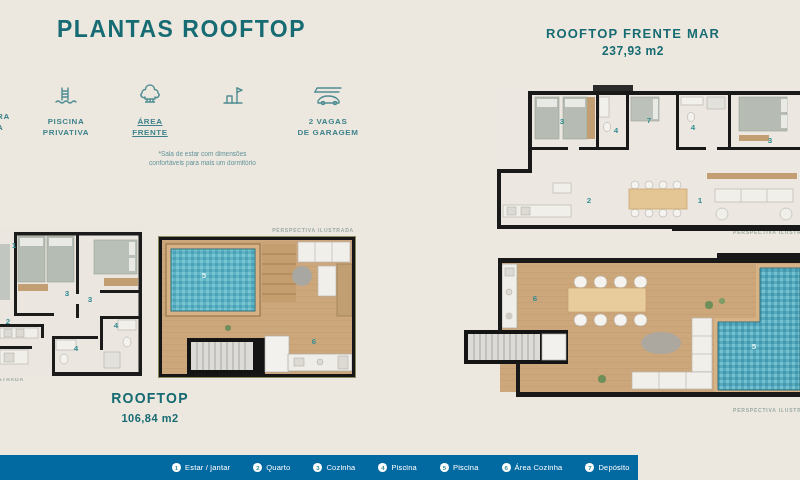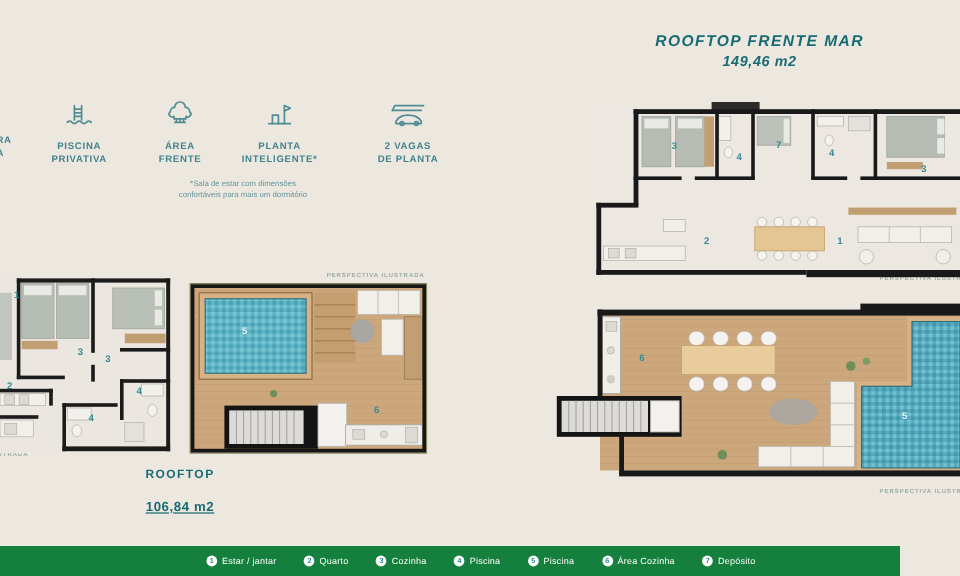--- a/index.html
+++ b/index.html
@@ -11,62 +11,63 @@
   .unit-title .l1{font-size:13px;letter-spacing:1.2px;}
   .unit-title .l2{font-size:12px;margin-top:3px;letter-spacing:.5px;}
   .amenity{width:96px;text-align:center;color:#3E8089;}
   .amenity .ic{height:24px;display:flex;align-items:flex-end;justify-content:center;}
   .amenity .lbl{margin-top:8px;font-size:8px;font-weight:bold;letter-spacing:.6px;line-height:11px;color:#41848D;}
   .cutoff{left:-3px;top:111px;font-size:8px;font-weight:bold;letter-spacing:.6px;color:#41848D;line-height:11px;}
   .footnote{left:90px;top:149px;width:225px;text-align:center;font-size:6.5px;line-height:9px;color:#63949C;}
   .persp{font-size:5px;letter-spacing:.8px;color:#9AABA4;font-weight:bold;white-space:nowrap;}
   .roomnum{position:absolute;width:10px;text-align:center;font-size:8px;font-weight:bold;color:#2F8C92;}
   .roomnum.light{color:#DFF2F2;}
-  .legend-bar{left:0;top:455px;width:750px;height:25px;background:#15803d;}
+  .legend-bar{left:0;top:455px;width:638px;height:25px;background:#0369a1;}
   .legend-row{position:absolute;left:172px;top:0;height:25px;display:flex;align-items:center;gap:23px;}
   .legend-item{display:flex;align-items:center;gap:4px;}
   .legend-item .num{width:9px;height:9px;border-radius:50%;background:#FFFFFF;color:#2E8C92;font-size:6px;font-weight:bold;display:flex;align-items:center;justify-content:center;}
   .legend-item .lab{color:#FFFFFF;font-size:7.5px;letter-spacing:.2px;}
   svg{display:block;}
 </style>
 </head>
 <body>
 
 <div class="stage">
 
-
-  <div class="abs unit-title" style="left:518px;top:26px;width:230px;font-style:italic;">
+  <div class="abs page-title">PLANTAS ROOFTOP</div>
+
+  <div class="abs unit-title" style="left:518px;top:26px;width:230px;">
     <div class="l1">ROOFTOP FRENTE MAR</div>
-    <div class="l2">149,46 m2</div>
+    <div class="l2">237,93 m2</div>
   </div>
 
   <div class="abs unit-title" style="left:70px;top:390px;width:160px;">
-    <div class="l1" style="font-size:10px;">ROOFTOP</div>
-    <div class="l2" style="font-size:11px;margin-top:16px;text-decoration:underline;">106,84 m2</div>
+    <div class="l1" style="font-size:14px;">ROOFTOP</div>
+    <div class="l2" style="font-size:11px;margin-top:6px;">106,84 m2</div>
   </div>
 
   <div class="abs cutoff">
     <div>RA</div>
     <div>A</div>
   </div>
 
   <div class="abs amenity" style="left:18px;top:84px;">
     <div class="ic">
       <svg width="24" height="24" viewBox="0 0 24 24" fill="none" stroke="#4F8C93" stroke-width="1.4" stroke-linecap="round">
         <path d="M8 4 v12 M14 4 v12 M8 7 h6 M8 10 h6 M8 13 h6"></path>
         <path d="M2 18 q2 -2 4 0 q2 2 4 0 q2 -2 4 0 q2 2 4 0 q2 -2 4 0"></path>
       </svg>
     </div>
     <div class="lbl">
       <div>PISCINA</div>
       <div>PRIVATIVA</div>
     </div>
   </div>
 
-  <div class="abs amenity" style="left:102px;top:84px;">
+  <div class="abs amenity" style="left:102px;top:84px;text-decoration:underline;">
     <div class="ic">
       <svg width="24" height="24" viewBox="0 0 24 24" fill="none" stroke="#4F8C93" stroke-width="1.4" stroke-linejoin="round">
         <path d="M7 15 v-2 a1 1 0 0 1 -3 -4 a3.5 3.5 0 0 1 3.5 -3.5 a4.5 4.5 0 0 1 9 0 a3.5 3.5 0 0 1 3.5 3.5 a1 1 0 0 1 -3 4 v2 z"></path>
         <path d="M7 18 h10 M9 15 v3 M12 15 v3 M15 15 v3"></path>
       </svg>
     </div>
     <div class="lbl">
       <div>ÁREA</div>
       <div>FRENTE</div>
     </div>
@@ -74,39 +75,35 @@
 
   <div class="abs amenity" style="left:185px;top:84px;">
     <div class="ic">
       <svg width="24" height="24" viewBox="0 0 24 24" fill="none" stroke="#4F8C93" stroke-width="1.4" stroke-linejoin="round" stroke-linecap="round">
         <path d="M3 19 h18"></path>
         <path d="M16 19 v-15"></path>
         <path d="M16 4 l5 2.2 -5 2.2"></path>
         <path d="M6 19 v-7 h5 v7"></path>
       </svg>
     </div>
-    <div class="lbl">
-      <div>PLANTA</div>
-      <div>INTELIGENTE*</div>
-    </div>
-  </div>
-
-  <div class="abs amenity" style="left:292px;top:84px;">
+  </div>
+
+  <div class="abs amenity" style="left:280px;top:84px;">
     <div class="ic">
       <svg width="30" height="24" viewBox="0 0 30 24" fill="none" stroke="#4F8C93" stroke-width="1.4" stroke-linejoin="round" stroke-linecap="round">
         <path d="M2 8 L4 4 H28"></path>
         <path d="M2 8 H26"></path>
         <path d="M5 17 q3 -5 10 -5 q8 0 11 5 v2 H5 z"></path>
         <circle cx="10" cy="19" r="1.6"></circle>
         <circle cx="22" cy="19" r="1.6"></circle>
       </svg>
     </div>
     <div class="lbl">
       <div>2 VAGAS</div>
-      <div>DE PLANTA</div>
+      <div>DE GARAGEM</div>
     </div>
   </div>
 
   <div class="abs footnote">
     <div>*Sala de estar com dimensões</div>
     <div>confortáveis para mais um dormitório</div>
   </div>
 
   <div class="abs persp" style="left:-58px;top:376px;">PERSPECTIVA ILUSTRADA</div>
   <div class="abs persp" style="left:262px;top:227px;width:92px;text-align:right;">PERSPECTIVA ILUSTRADA</div>

